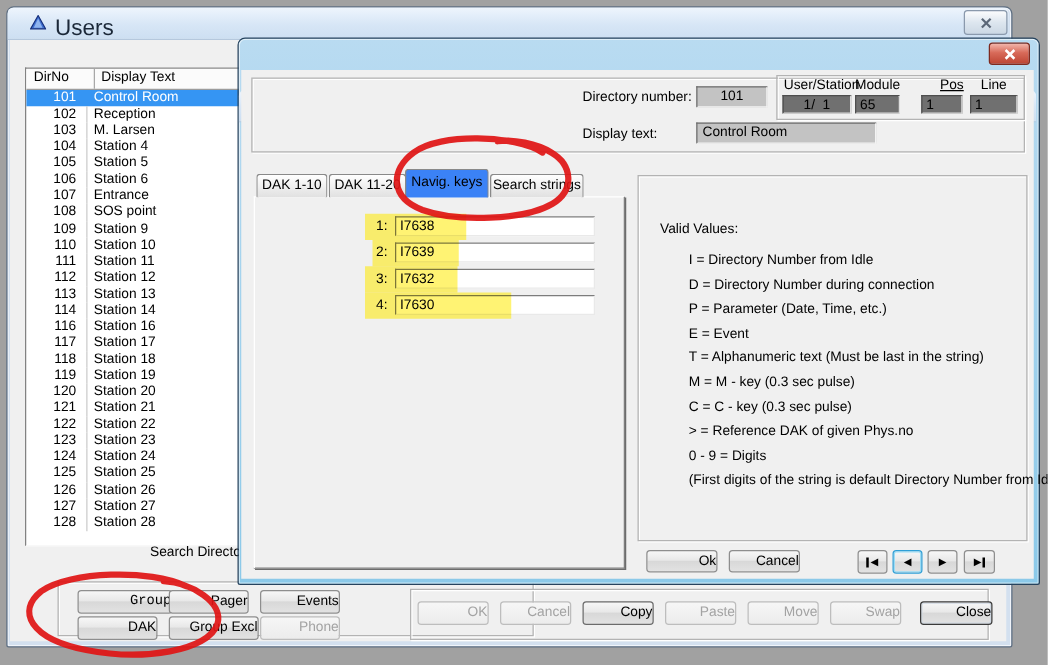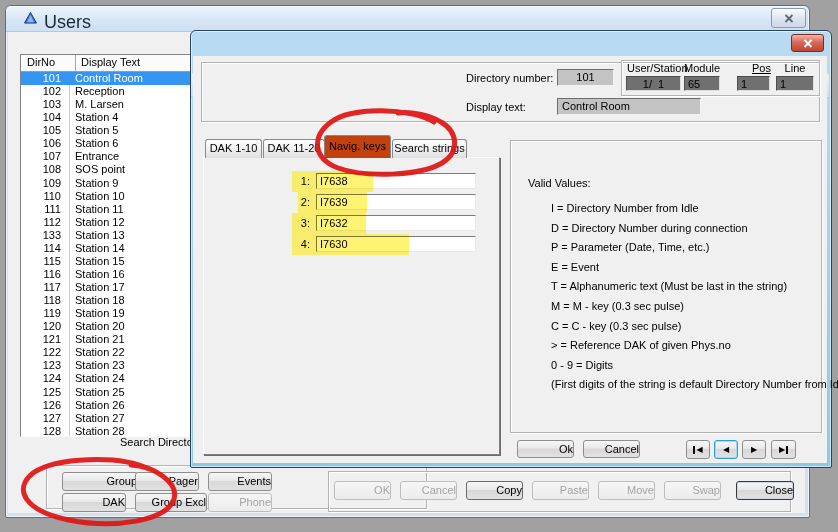--- a/index.html
+++ b/index.html
@@ -58,21 +58,21 @@
   .lrow{display:flex;height:13.07px;line-height:13.05px;font-size:11px;}
   .lrow .c1{width:40px;padding-right:8px;text-align:right;border-right:1px solid #cccccc;}
   .lrow .c2{flex:1;padding-left:5px;}
   .lrow.sel{background:#3595f3;color:#fff;}
   .lrow.sel .c1{border-right-color:transparent;}
 
   
   .tab{position:absolute;font-size:11px;text-align:center;box-sizing:border-box;
     border:1px solid #898989;border-bottom:none;border-radius:3px 3px 0 0;
     background:linear-gradient(#ffffff,#e0e0e0);line-height:17px;height:19px;z-index:12;}
-  .tab.active{height:23px;line-height:21px;background:#c2410c;z-index:13;}
+  .tab.active{height:23px;line-height:21px;background:#3b82f6;z-index:13;}
   .tabpanel{position:absolute;left:203px;top:157px;width:297px;height:298px;z-index:12;
     background:#f0f0f0;box-sizing:border-box;
     border:1px solid;border-color:#ffffff #7e7e7e #7e7e7e #ffffff;box-shadow:1px 1px 0 #6c6c6c;}
 
   
   #navkeys{left:290px;top:171px;width:210px;height:90px;z-index:14;}
   .nkrow{position:absolute;left:0;width:210px;height:21px;}
   .nkrow .nklabel{position:absolute;left:0;top:4px;width:20px;text-align:right;font-size:11px;}
   .nkrow input{position:absolute;left:26px;top:2px;width:160px;height:16px;box-sizing:border-box;
     background:#fff;border:1px solid;border-color:#7c7c7c #e9e9e9 #e9e9e9 #7c7c7c;
@@ -163,32 +163,28 @@
         </div>
         <div class="lrow">
           <span class="c1">111</span>
           <span class="c2">Station 11</span>
         </div>
         <div class="lrow">
           <span class="c1">112</span>
           <span class="c2">Station 12</span>
         </div>
         <div class="lrow">
-          <span class="c1">133</span>
+          <span class="c1">113</span>
           <span class="c2">Station 13</span>
         </div>
         <div class="lrow">
           <span class="c1">114</span>
           <span class="c2">Station 14</span>
         </div>
         <div class="lrow">
-          <span class="c1">115</span>
-          <span class="c2">Station 15</span>
-        </div>
-        <div class="lrow">
           <span class="c1">116</span>
           <span class="c2">Station 16</span>
         </div>
         <div class="lrow">
           <span class="c1">117</span>
           <span class="c2">Station 17</span>
         </div>
         <div class="lrow">
           <span class="c1">118</span>
           <span class="c2">Station 18</span>
@@ -232,21 +228,21 @@
         <div class="lrow">
           <span class="c1">128</span>
           <span class="c2">Station 28</span>
         </div>
       </div>
   </div>
 
   <span class="sep-label" style="left:120px;top:436px;">Search Director</span>
 
   <div class="gbox" style="left:46px;top:465px;width:379px;height:42px;z-index:3;"></div>
-  <div class="btn" style="left:62px;top:472px;width:76px;z-index:4;">Group</div>
+  <div class="btn" style="left:62px;top:472px;width:76px;z-index:4;font-family:Liberation Mono, monospace;">Group</div>
   <div class="btn" style="left:135px;top:472px;width:64px;z-index:4;">Pager</div>
   <div class="btn" style="left:208px;top:472px;width:64px;z-index:4;">Events</div>
   <div class="btn" style="left:62px;top:493px;width:64px;z-index:4;">DAK</div>
   <div class="btn" style="left:135px;top:493px;width:72px;z-index:4;">Group Excl</div>
   <div class="btn disabled" style="left:208px;top:493px;width:64px;z-index:4;">Phone</div>
 
   <div class="gbox" style="left:328px;top:471px;width:461px;height:39px;z-index:3;"></div>
   <div class="btn disabled" style="left:334px;top:481px;width:57px;z-index:4;">OK</div>
   <div class="btn disabled" style="left:400px;top:481px;width:57px;z-index:4;">Cancel</div>
   <div class="btn strong" style="left:466px;top:481px;width:57px;z-index:4;">Copy</div>

